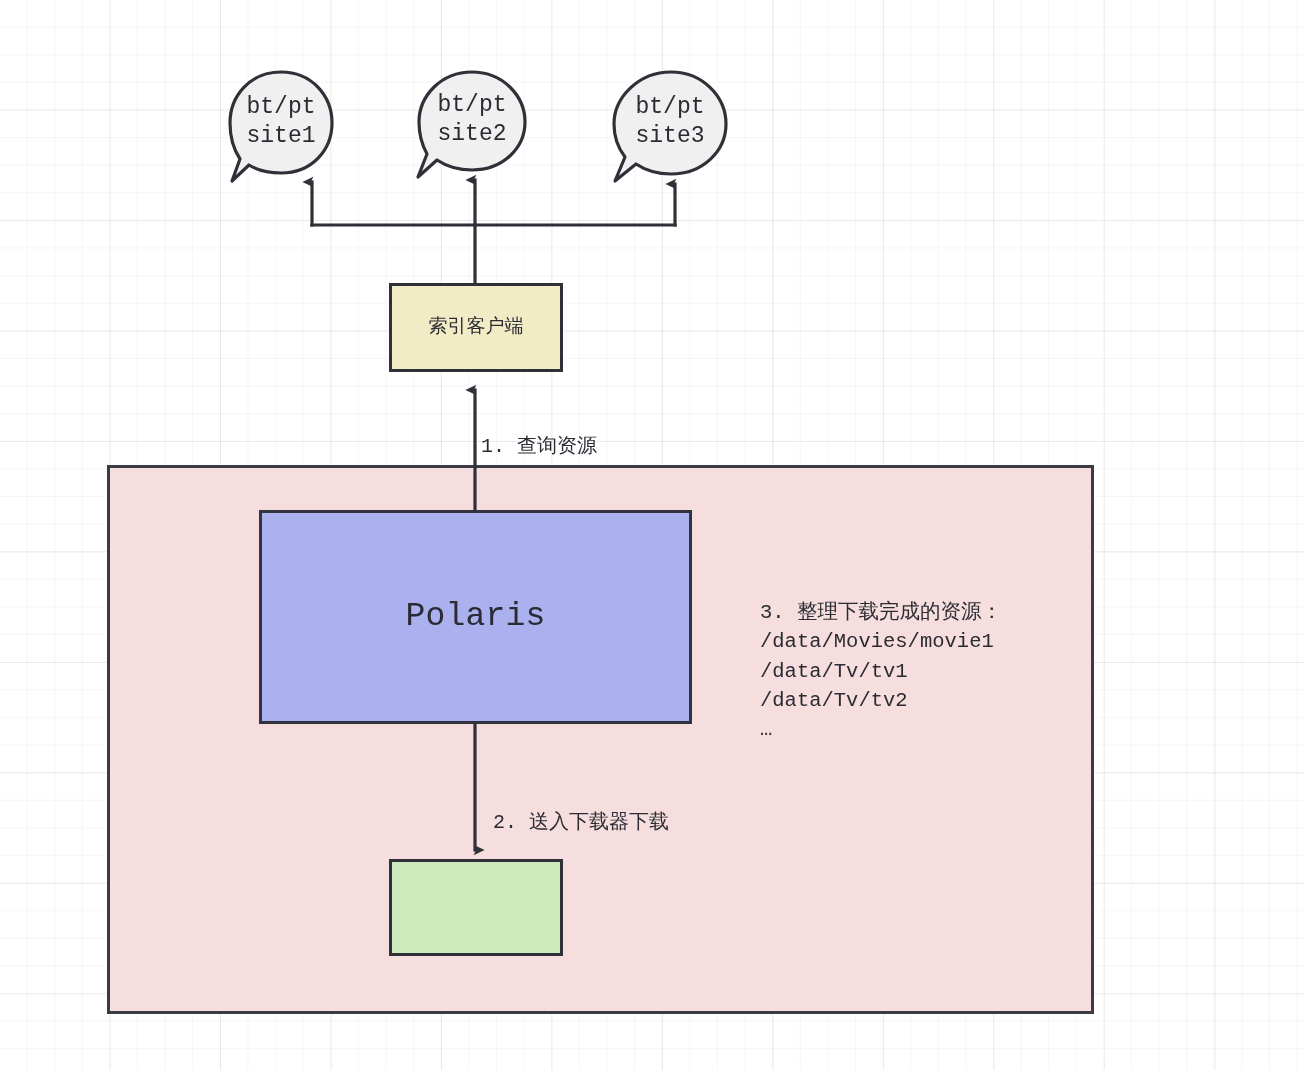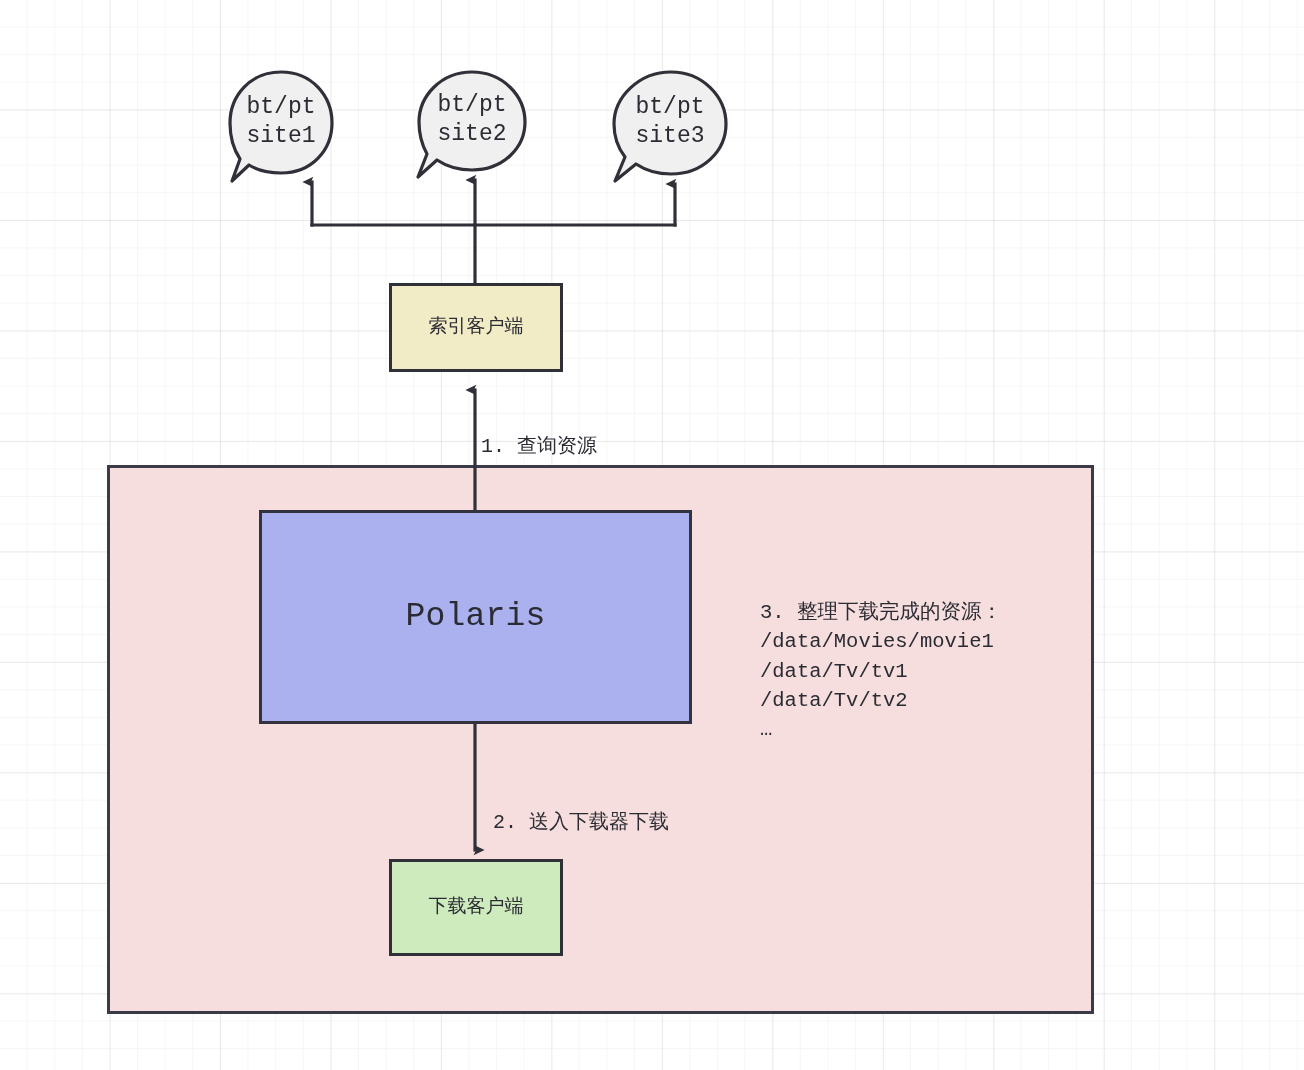--- a/index.html
+++ b/index.html
@@ -162,21 +162,20 @@
   <div class="node-label bubble-label" style="left:419px; top:80px; width:106px; height:80px;">bt/pt
 site2</div>
 
   <div class="node-label bubble-label" style="left:614px; top:82px; width:112px; height:80px;">bt/pt
 site3</div>
 
   <div class="node-label box-label" style="left:390px; top:284px; width:172px; height:87px;">索引客户端</div>
 
   <div class="node-label polaris-label" style="left:260px; top:511px; width:431px; height:212px;">Polaris</div>
 
-  <div class="node-label box-label" style="left:390px; top:860px; width:172px; height:95px;">下载客户端</div>
 
   <div class="edge-label" style="left:481px; top:433px;">1. 查询资源</div>
 
   <div class="edge-label" style="left:493px; top:781px;margin-top:28px;">2. 送入下载器下载</div>
 
   <div class="note-block" style="left:760px; top:558px; width:300px;">3. 整理下载完成的资源：
 /data/Movies/movie1
 /data/Tv/tv1
 /data/Tv/tv2
 …</div>

